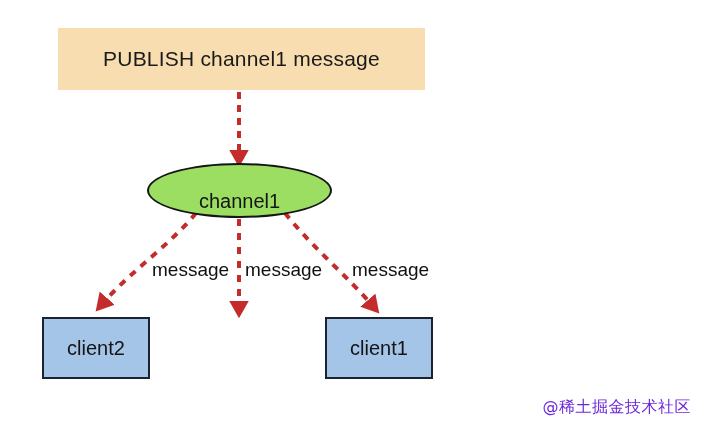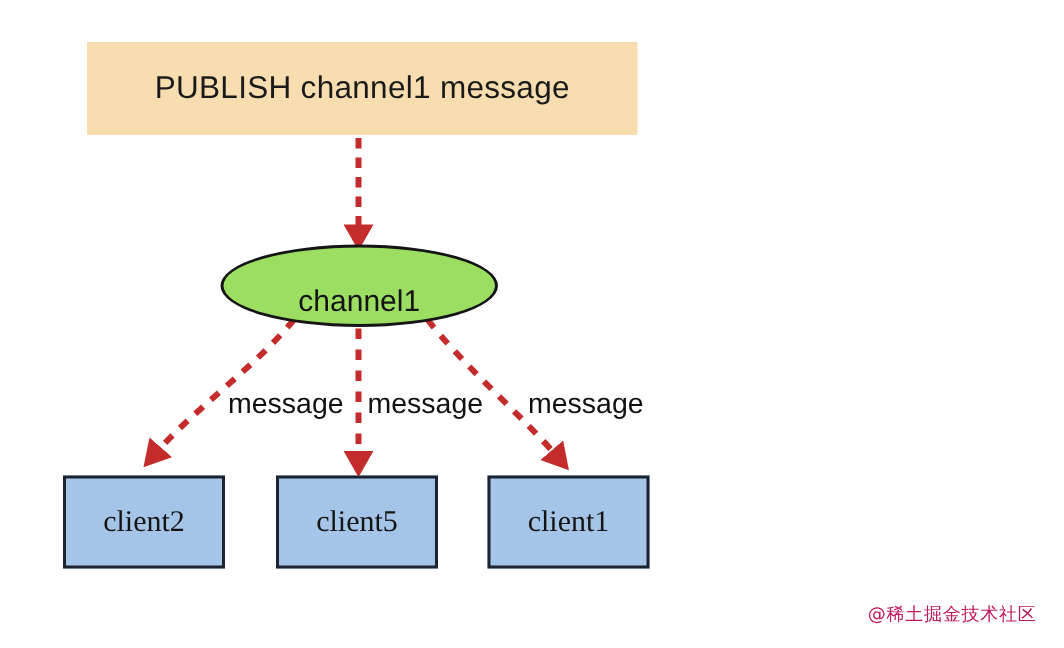--- a/index.html
+++ b/index.html
@@ -74,21 +74,21 @@
     width: 108px;
     height: 62px;
     background: #a4c5e8;
     border: 2px solid #1b2330;
     box-sizing: border-box;
     display: flex;
     align-items: center;
     justify-content: center;
   }
   .client-box .client-label {
-    font-family: Liberation Serif, serif;
+    font-family: Liberation Sans, sans-serif;
     font-size: 20px;
     color: #141414;
     white-space: nowrap;
   }
   #client-box-0 { left: 42px; }
   #client-box-1 { left: 184px; }
   #client-box-2 { left: 325px; }
 
   
   .edge-label {
@@ -102,22 +102,22 @@
   #edge-label-0 { left: 152px; }
   #edge-label-1 { left: 245px; }
   #edge-label-2 { left: 352px; }
 
   
   .watermark {
     position: absolute;
     right: 18px;
     bottom: 14px;
     font-family: "DejaVu Sans", sans-serif;
-    font-size: 12px;
-    color: #be185d;
+    font-size: 16px;
+    color: #6d28d9;
     white-space: nowrap;
     letter-spacing: 0.5px;
   }
 </style>
 </head>
 <body>
 
 <div id="canvas">
 
   <svg id="edges" viewBox="0 0 709 432">
@@ -140,23 +140,20 @@
     <span class="cmd-label">PUBLISH channel1 message</span>
   </div>
 
   <div class="channel-node">
     <span class="channel-label">channel1</span>
   </div>
 
   <div class="client-box" id="client-box-0">
     <span class="client-label">client2</span>
   </div>
-  <div class="client-box" id="client-box-1">
-    <span class="client-label">client5</span>
-  </div>
   <div class="client-box" id="client-box-2">
     <span class="client-label">client1</span>
   </div>
 
   <span class="edge-label" id="edge-label-0">message</span>
   <span class="edge-label" id="edge-label-1">message</span>
   <span class="edge-label" id="edge-label-2">message</span>
 
   <span class="watermark">@稀土掘金技术社区</span>
 

